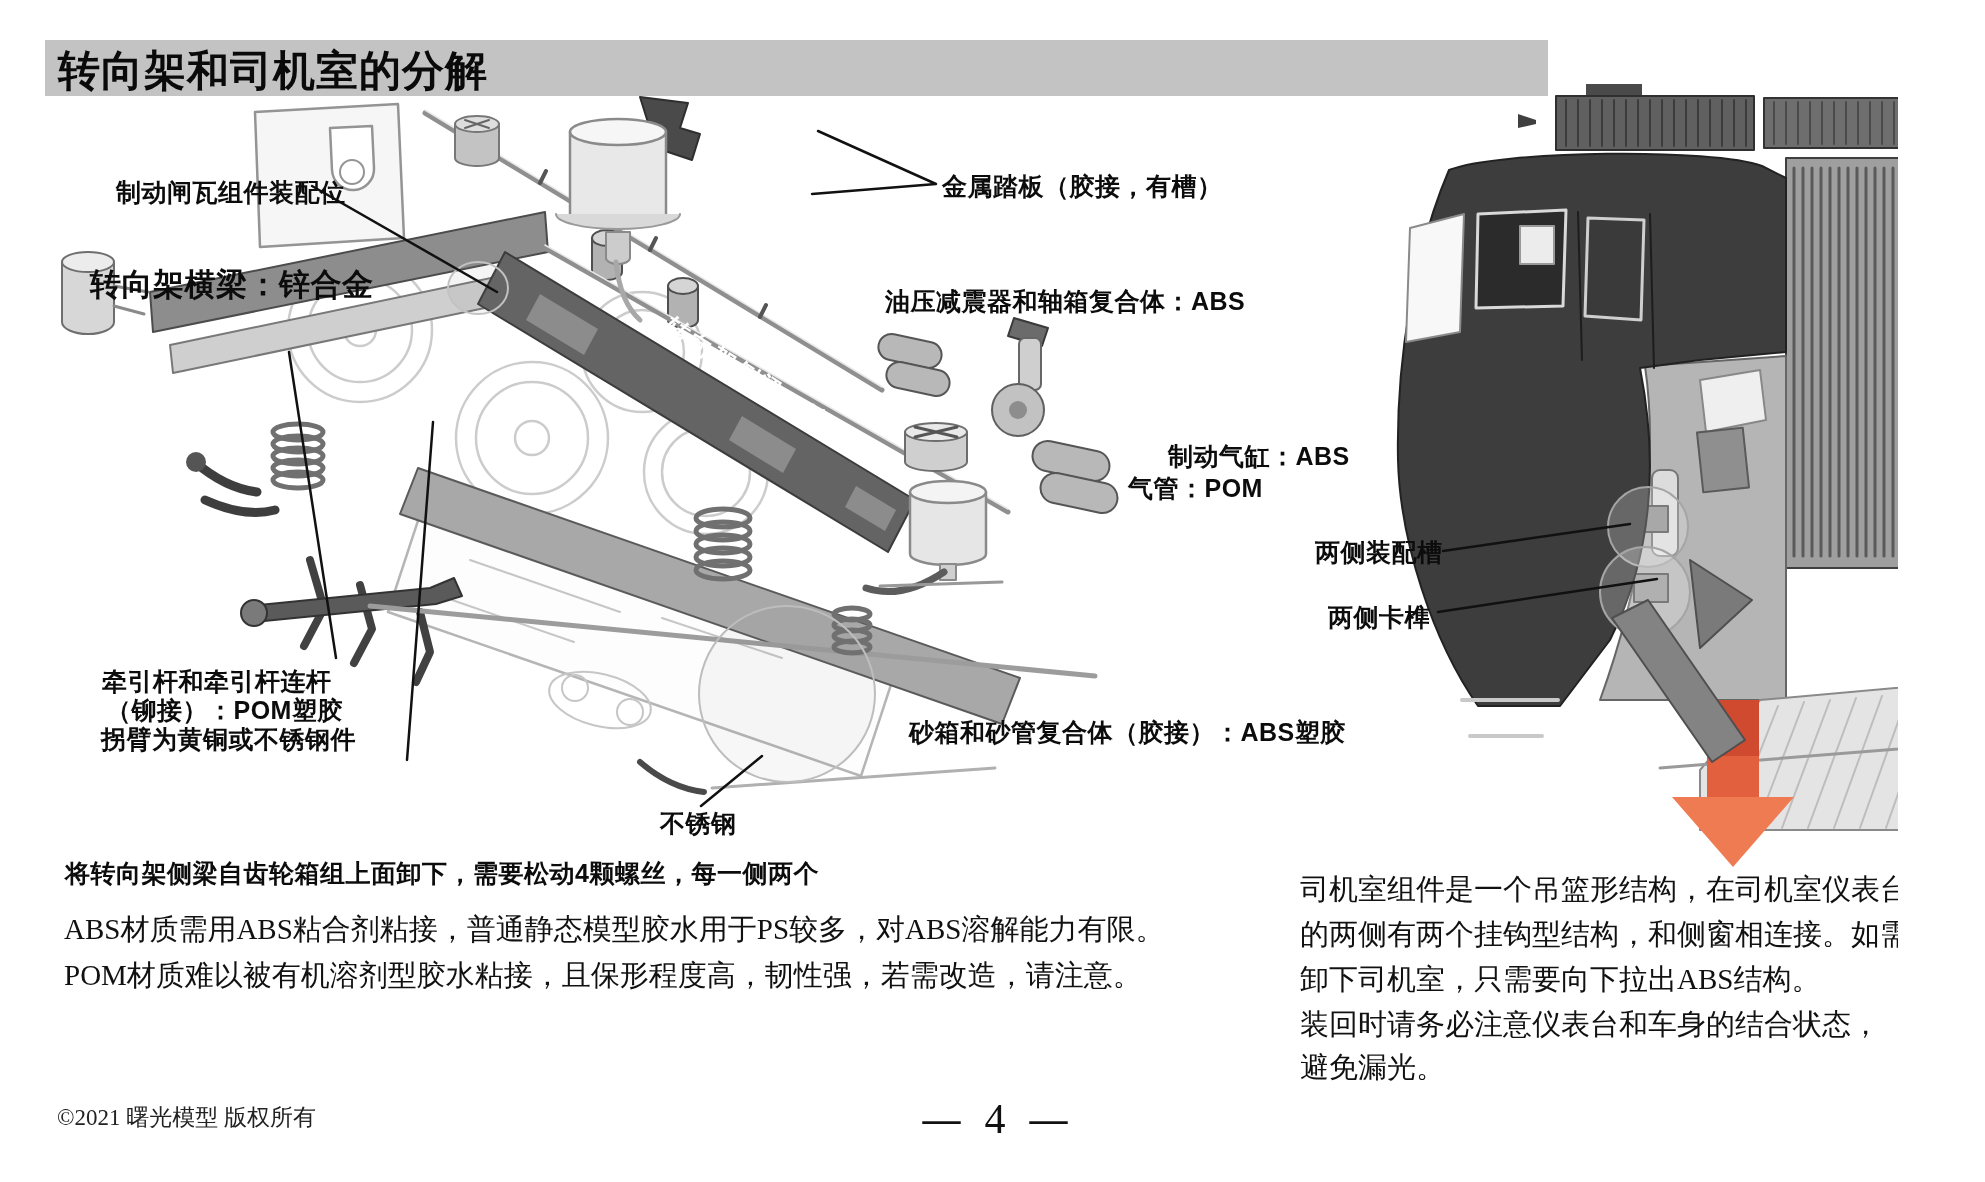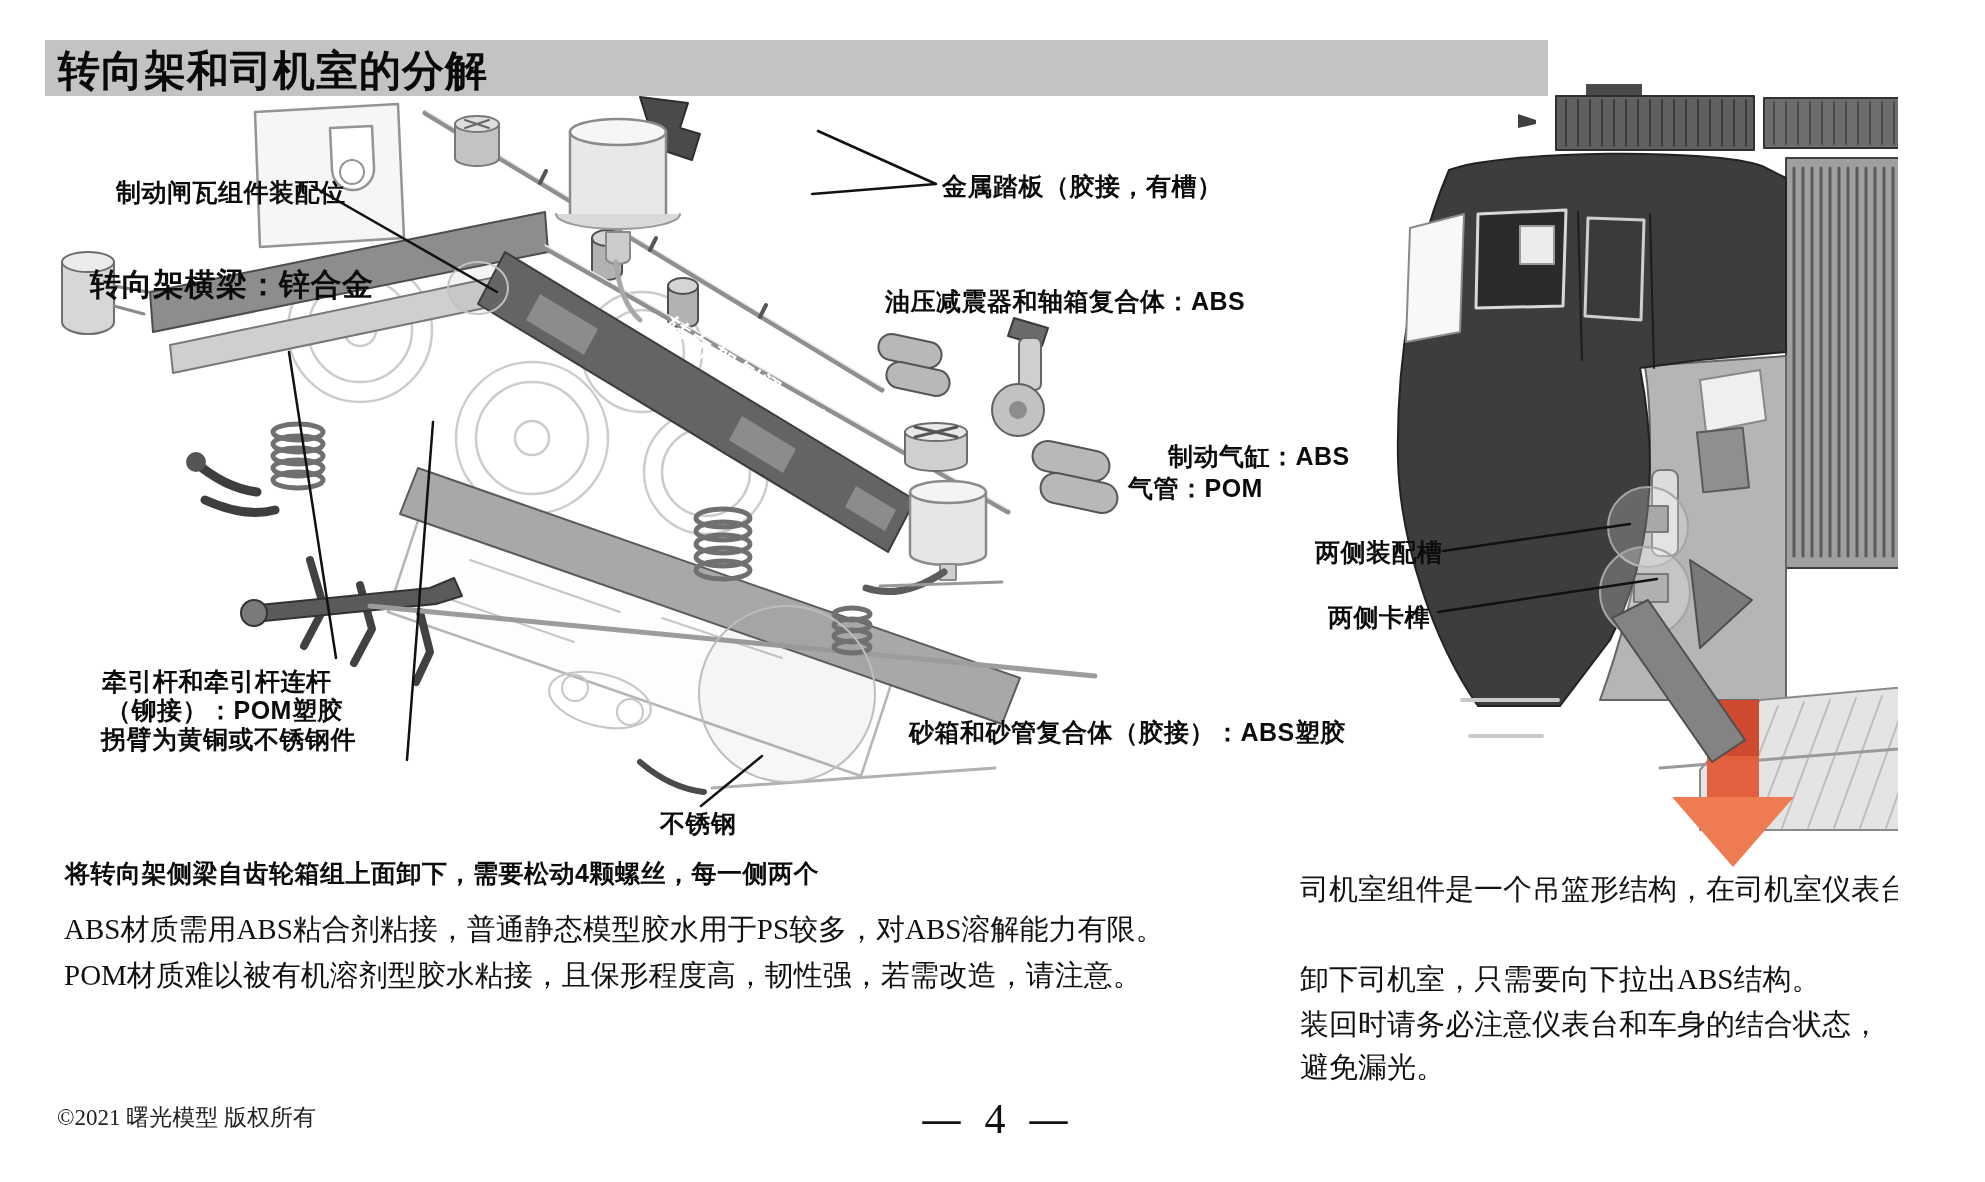--- a/index.html
+++ b/index.html
@@ -265,20 +265,21 @@
 <div class="lbl" style="left:106px;top:694px;">（铆接）：POM塑胶</div>
 <div class="lbl" style="left:101px;top:723px;">拐臂为黄铜或不锈钢件</div>
 <div class="lbl" style="left:877px;top:716px;margin-left:32px;">砂箱和砂管复合体（胶接）：ABS塑胶</div>
 <div class="lbl" style="left:660px;top:807px;">不锈钢</div>
 <div class="lbl" style="left:65px;top:857px;">将转向架侧梁自齿轮箱组上面卸下，需要松动4颗螺丝，每一侧两个</div>
 
 <div class="serifline" style="left:64px;top:956px;">POM材质难以被有机溶剂型胶水粘接，且保形程度高，韧性强，若需改造，请注意。</div>
 <div class="serifline" style="left:64px;top:910px;">ABS材质需用ABS粘合剂粘接，普通静态模型胶水用于PS较多，对ABS溶解能力有限。</div>
 
 <div class="serifline" style="left:1300px;top:870px;">司机室组件是一个吊篮形结构，在司机室仪表台</div>
+<div class="serifline" style="left:1300px;top:915px;">的两侧有两个挂钩型结构，和侧窗相连接。如需</div>
 <div class="serifline" style="left:1300px;top:960px;">卸下司机室，只需要向下拉出ABS结构。</div>
 <div class="serifline" style="left:1300px;top:1005px;">装回时请务必注意仪表台和车身的结合状态，</div>
 <div class="serifline" style="left:1300px;top:1048px;">避免漏光。</div>
 
 <div class="copyright">©2021 曙光模型 版权所有</div>
 
 <div class="pagenum">
   <span class="dash">—</span>
   <span class="num">4</span>
   <span class="dash">—</span>

